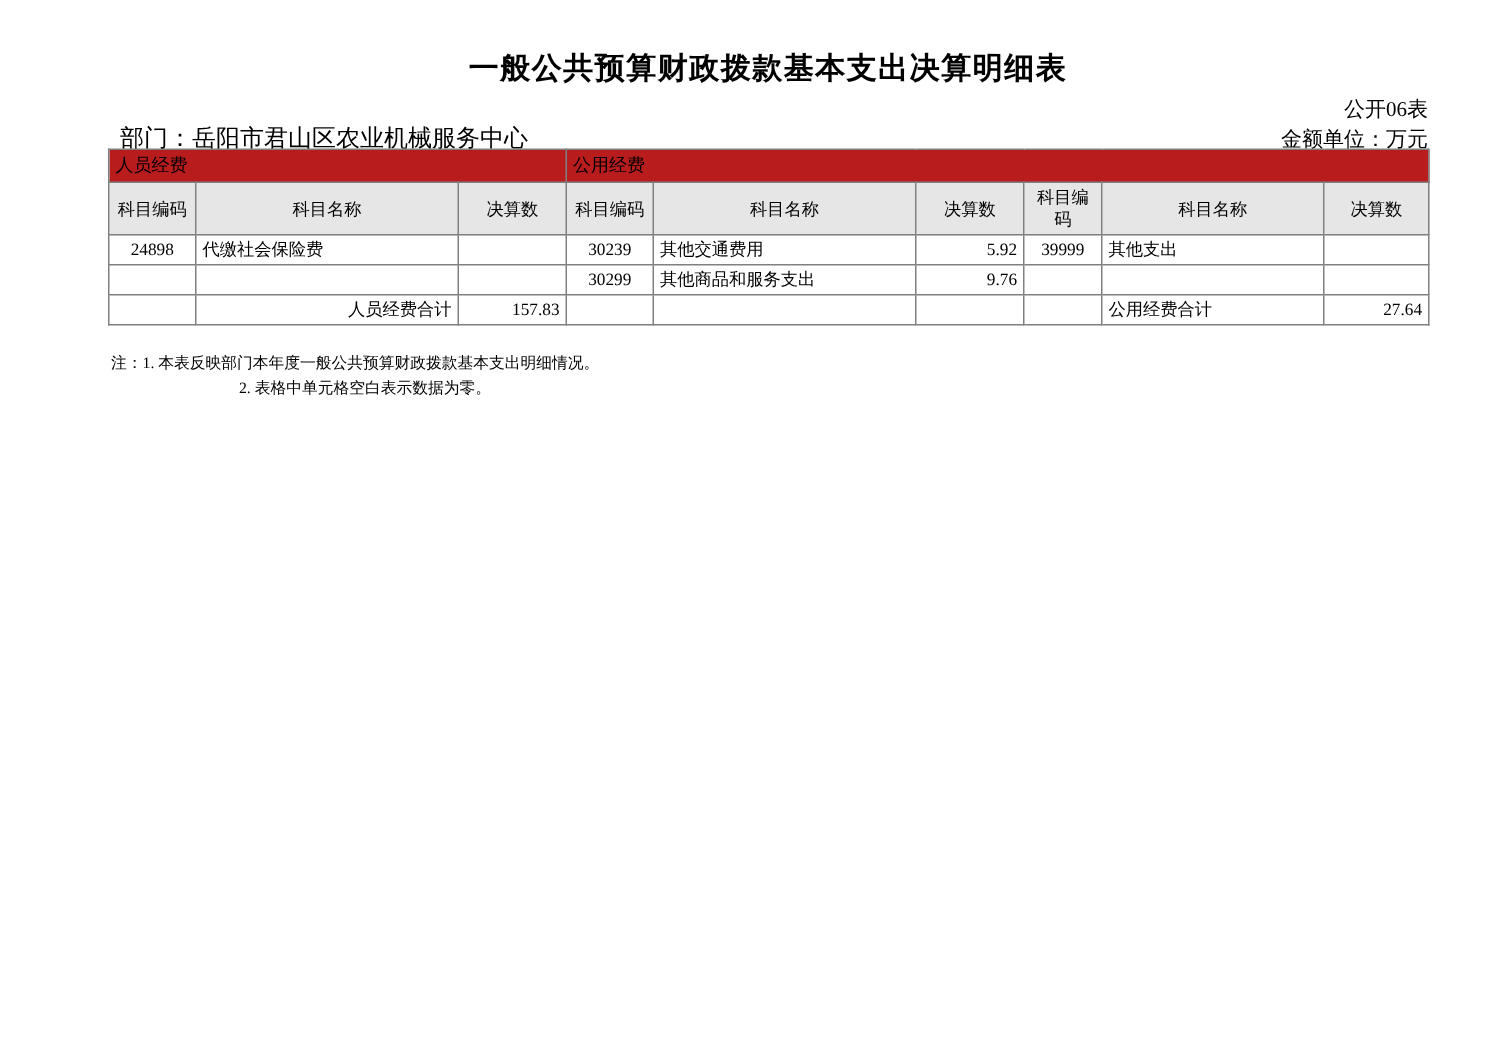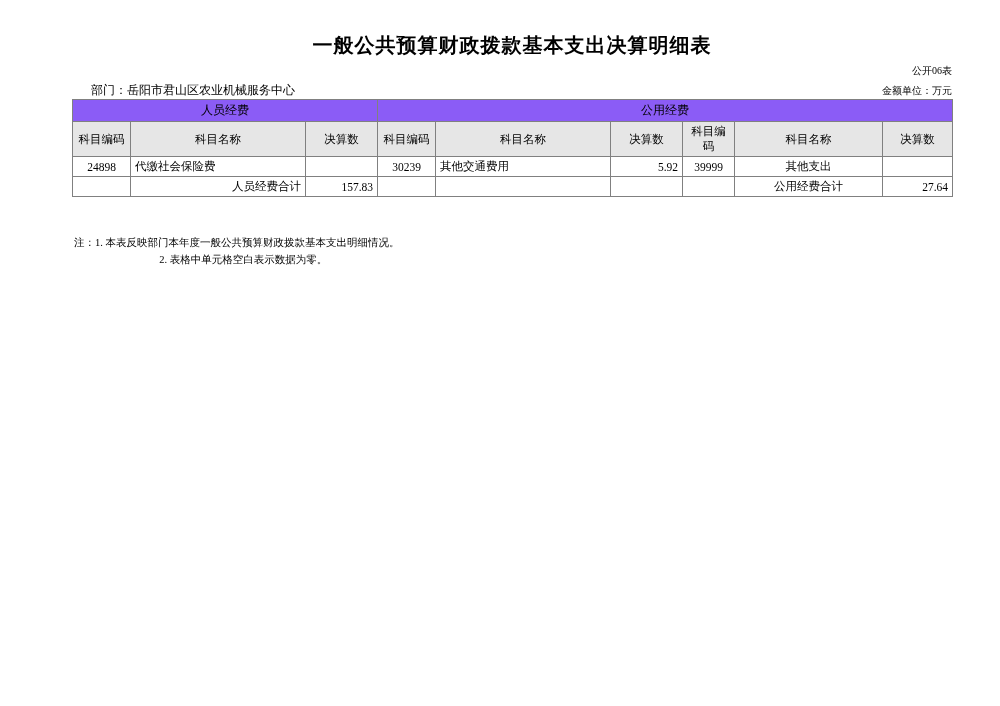--- a/index.html
+++ b/index.html
@@ -26,30 +26,30 @@
     font-family: "Liberation Serif", "DejaVu Serif", serif;
     font-weight: bold;
     font-size: 20px;
     letter-spacing: 1px;
     margin: 0;
     padding-top: 32px;
   }
   .meta-right {
     position: absolute;
     right: 60px;
-    font-size: 10px;
+    font-size: 14px;
     font-family: "Liberation Serif", "DejaVu Serif", serif;
   }
   .meta-sheet { top: 64px; }
   .meta-unit  { top: 84px; }
   .meta-left {
     position: absolute;
-    left: 79px;
+    left: 68px;
     top: 82px;
-    font-size: 12px;
+    font-size: 16px;
     font-family: "Liberation Serif", "DejaVu Serif", serif;
   }
   table.fin {
     position: absolute;
     left: 60px;
     top: 99px;
     border-collapse: collapse;
     width: 880px;
     font-family: "Liberation Serif", "DejaVu Serif", serif;
     font-size: 11.5px;
@@ -61,33 +61,33 @@
     vertical-align: middle;
     height: 18px;
     box-sizing: border-box;
     font-weight: normal;
   }
   .hdr {
     background: #e6e6e6;
     text-align: center;
   }
   .grp-hdr {
-    background: #8b5cf6;
-    text-align: center;
+    background: #b91c1c;
+    text-align: left;
     height: 28px;
     font-size: 12px;
   }
   .col-code  { width: 58px;  text-align: center; }
   .col-name  { width: 175px; text-align: left; padding-left: 6px; }
   .col-num   { width: 72px;  text-align: right; padding-right: 6px; }
   .col-code2 { width: 58px;  text-align: center; }
   .col-name2 { width: 175px; text-align: left; padding-left: 6px; }
   .col-num2  { width: 72px;  text-align: right; padding-right: 6px; }
   .col-code3 { width: 52px;  text-align: center; }
-  .col-name3 { width: 148px; text-align: center; padding-left: 6px; }
+  .col-name3 { width: 148px; text-align: left; padding-left: 6px; }
   .col-num3  { width: 70px;  text-align: right; padding-right: 6px; }
   .total-label {
     text-align: right;
   }
   .notes {
     position: absolute;
     left: 62px;
     top: 234px;
     font-size: 10.5px;
     font-family: "Liberation Serif", "DejaVu Serif", serif;
@@ -142,20 +142,31 @@
         <td class="col-num"></td>
         <td class="col-code2">30239</td>
         <td class="col-name2">其他交通费用</td>
         <td class="col-num2">5.92</td>
         <td class="col-code3">39999</td>
         <td class="col-name3">其他支出</td>
         <td class="col-num3"></td>
       </tr>
       <tr>
         <td class="col-code"></td>
+        <td class="col-name"></td>
+        <td class="col-num"></td>
+        <td class="col-code2">30299</td>
+        <td class="col-name2">其他商品和服务支出</td>
+        <td class="col-num2">9.76</td>
+        <td class="col-code3"></td>
+        <td class="col-name3"></td>
+        <td class="col-num3"></td>
+      </tr>
+      <tr>
+        <td class="col-code"></td>
         <td class="col-name total-label">人员经费合计</td>
         <td class="col-num">157.83</td>
         <td class="col-code2"></td>
         <td class="col-name2"></td>
         <td class="col-num2"></td>
         <td class="col-code3"></td>
         <td class="col-name3">公用经费合计</td>
         <td class="col-num3">27.64</td>
       </tr>
     </tbody>

